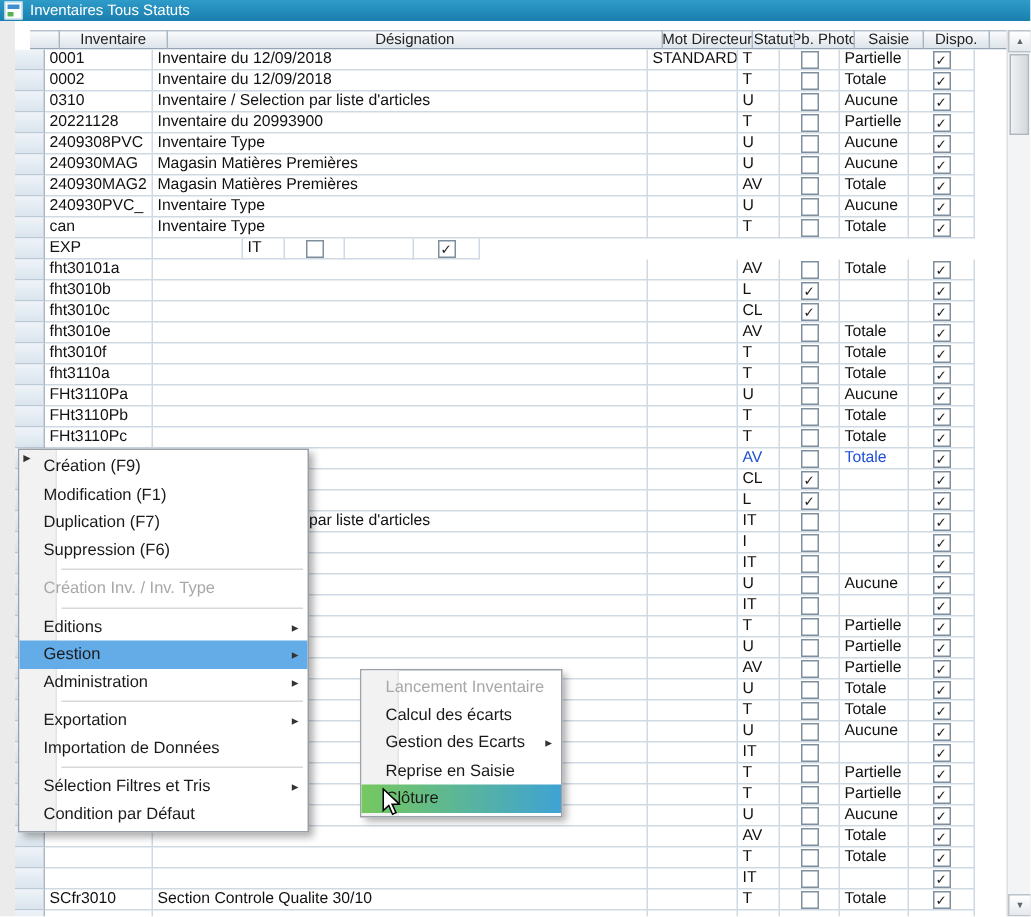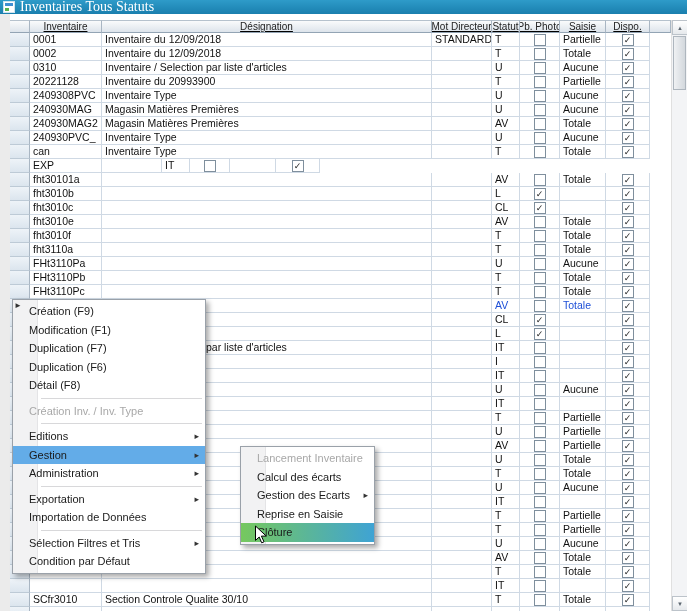--- a/index.html
+++ b/index.html
@@ -1,30 +1,30 @@
 <!DOCTYPE html>
 <html style="--titlebar: #1a7fae; --menu-highlight-blue: #63ace8; --menu-highlight-green: #76c85e; --selected-row-text: #1d4fd7;"><head>
 <meta charset="utf-8">
 <style>
   html,body{margin:0;padding:0;}
   body{width:687px;height:611px;overflow:hidden;background:#fff;font-family:"Liberation Sans",sans-serif;}
   #window{position:relative;width:687px;height:611px;background:#fff;overflow:hidden;}
 
   
   #titlebar{position:absolute;left:0;top:0;width:100%;height:14px;box-sizing:border-box;
-    background:linear-gradient(#2e9bc9,var(--titlebar,#1a7fae));color:#fff;font-size:14px;
-    display:flex;align-items:center;gap:5px;padding-left:3px;font-family:Liberation Serif, serif;}
+    background:linear-gradient(#2e9bc9,var(--titlebar,#1a7fae));color:#fff;font-size:10px;
+    display:flex;align-items:center;gap:5px;padding-left:3px;}
   #title-icon{width:10px;height:10px;background:#fff;border:1px solid #cfe3ee;position:relative;flex:0 0 auto;}
   #title-icon::before{content:"";position:absolute;left:1px;top:1px;width:8px;height:3px;background:#3f8fd2;}
   #title-icon::after{content:"";position:absolute;left:1px;bottom:1px;width:4px;height:3px;background:#57b24f;}
 
   #left-strip{position:absolute;left:0;top:14px;width:10px;bottom:0;background:#ebebeb;}
 
   
-  .header{position:absolute;left:10px;top:20px;height:13px;display:flex;text-decoration:underline;}
+  .header{position:absolute;left:20px;top:20px;height:13px;display:flex;}
   .hcell{box-sizing:border-box;height:13px;background:linear-gradient(#fafbfc,#dde4eb);
     border-right:1px solid #a9b6c3;border-top:1px solid #b6c2cd;border-bottom:1px solid #93a4b4;
     font-size:10px;color:#222;display:flex;align-items:center;justify-content:center;
     white-space:nowrap;overflow:hidden;}
   .w-sel{width:20px}.w-inv{width:72px}.w-des{width:330px}.w-mot{width:60px}.w-statut{width:28px}
   .w-pb{width:40px}.w-saisie{width:46px}.w-dispo{width:44px}.w-filler{width:21px}
 
   
   #table-body{position:absolute;left:10px;top:33px;width:661px;height:578px;overflow:hidden;background:#fff;}
   .row{display:flex;height:14px;}
@@ -729,28 +729,24 @@
       <span class="mi-label">Modification (F1)</span>
 
     </div>
 
     <div class="menu-item">
       <span class="mi-label">Duplication (F7)</span>
 
     </div>
 
     <div class="menu-item">
-      <span class="mi-label">Duplication (F6)</span>
-
-    </div>
-
-    <div class="menu-item">
-      <span class="mi-label">Détail (F8)</span>
-
-    </div>
+      <span class="mi-label">Suppression (F6)</span>
+
+    </div>
+
   <div class="menu-sep"></div>
     <div class="menu-item disabled">
       <span class="mi-label">Création Inv. / Inv. Type</span>
 
     </div>
   <div class="menu-sep"></div>
     <div class="menu-item">
       <span class="mi-label">Editions</span>
       <span class="mi-arrow">▸</span>
     </div>

